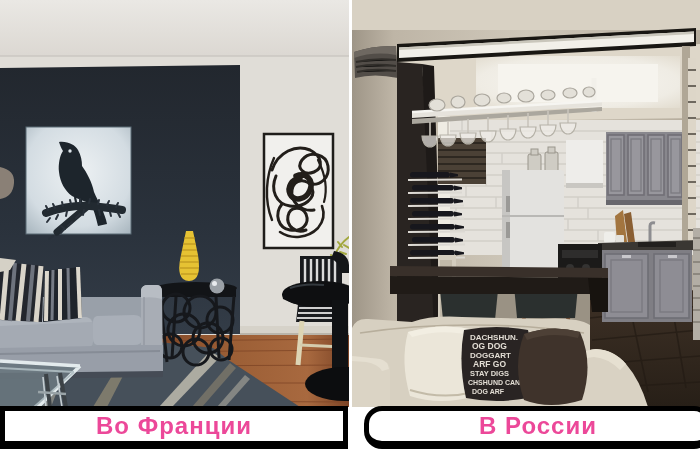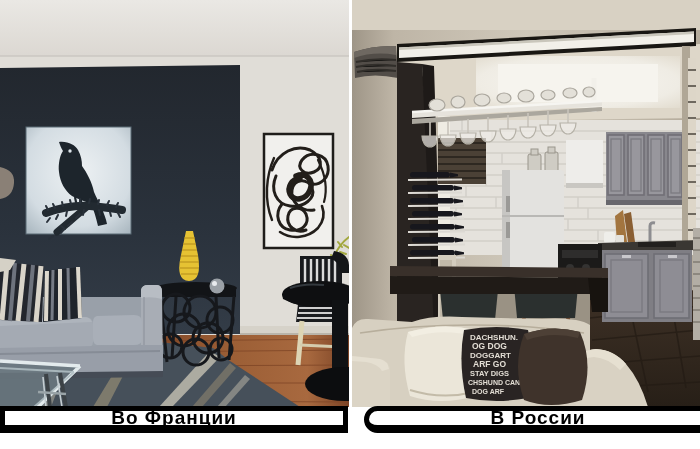--- a/index.html
+++ b/index.html
@@ -1,18 +1,18 @@
 <!DOCTYPE html>
 <html><head>
 <meta charset="utf-8">
 <style>
   html,body{margin:0;padding:0;background:#ffffff;}
   #stage{position:relative;width:700px;height:449px;overflow:hidden;background:#ffffff;font-family:"Liberation Sans",sans-serif;text-decoration:underline;}
   .photo{position:absolute;top:0;}
-  .caption{position:absolute;top:406px;height:27px;background:#ffffff;border:5px solid #000000;border-bottom-width:8px;box-sizing:border-box;display:flex;align-items:center;justify-content:center;font-weight:bold;font-size:19px;color:#000000;letter-spacing:1px;}
+  .caption{position:absolute;top:406px;height:43px;background:#ffffff;border:5px solid #000000;border-bottom-width:8px;box-sizing:border-box;display:flex;align-items:center;justify-content:center;font-weight:bold;font-size:24px;color:#ec4899;letter-spacing:1px;}
 </style>
 </head>
 <body>
 <div id="stage">
 
 <svg class="photo" style="left:0" width="349" height="407" viewBox="0 0 349 407">
   <defs>
     <linearGradient id="ceilL" x1="0" y1="0" x2="0" y2="1">
       <stop offset="0" stop-color="#eae8e4"></stop>
           <stop offset="1" stop-color="#dad6d0"></stop>

